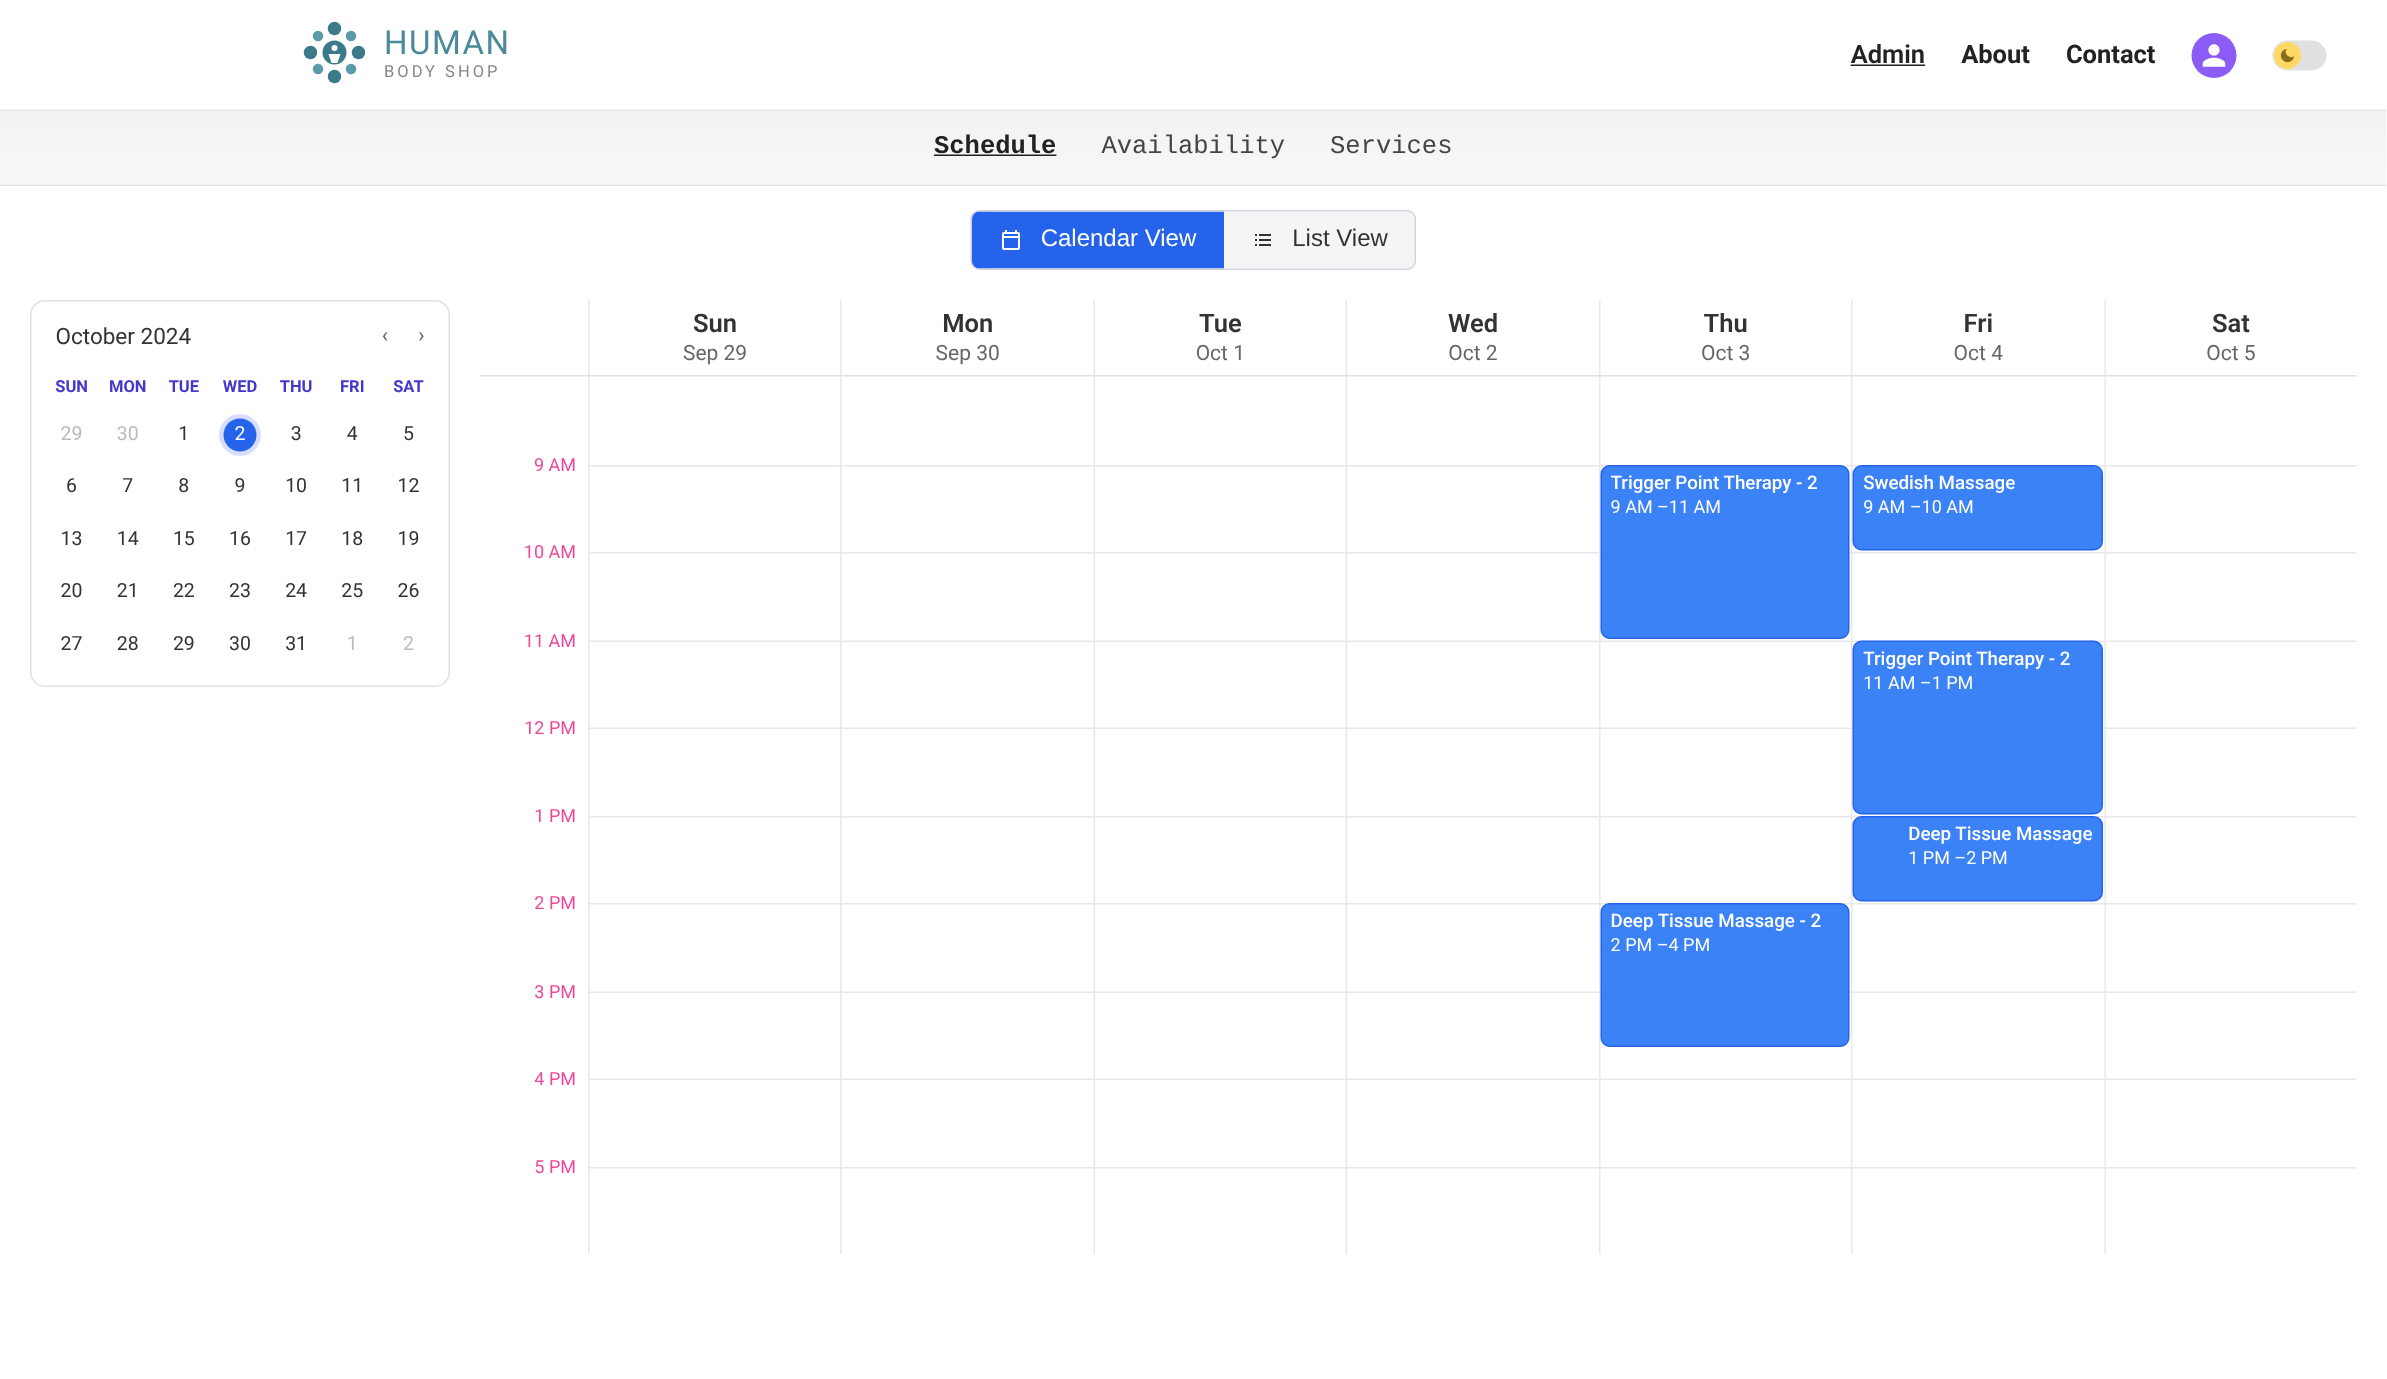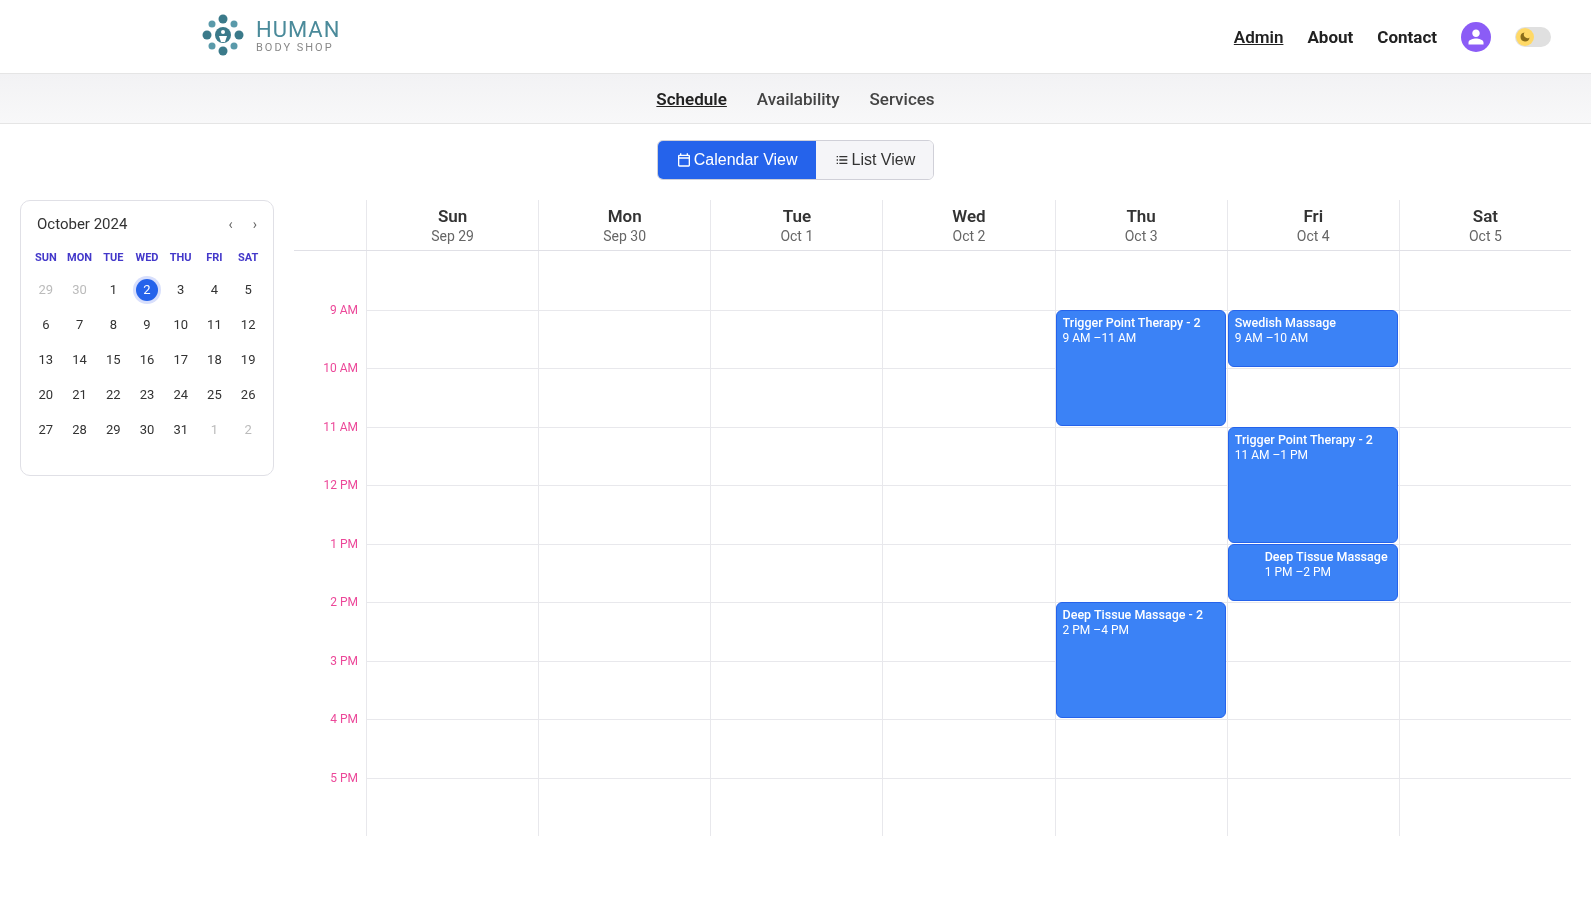--- a/index.html
+++ b/index.html
@@ -14,35 +14,35 @@
   .header-right { margin-left: auto; display: flex; align-items: center; gap: 24px; }
   .header-link { font-size: 17px; color: #222; text-decoration: none; font-weight: 700; }
   .header-link.active { text-decoration: underline; font-weight: 600; }
   .avatar { width: 30px; height: 30px; border-radius: 50%; background: #8b5cf6; display: flex; align-items: center; justify-content: center; }
   .avatar svg { fill: #fff; }
   .theme-toggle { width: 36px; height: 20px; background: #e0e0e0; border-radius: 10px; position: relative; display: flex; align-items: center; }
   .theme-toggle-thumb { width: 18px; height: 18px; border-radius: 50%; background: #ffd966; position: absolute; left: 1px; display: flex; align-items: center; justify-content: center; }
 
   
   .subnav { height: 50px; background: linear-gradient(#f2f2f4, #f8f8f9); border-bottom: 1px solid #e5e5e5; display: flex; align-items: center; justify-content: center; gap: 30px; }
-  .subnav-link { font-size: 17px; color: #444; text-decoration: none; font-weight: 500; }
+  .subnav-link { font-size: 17px; color: #444; text-decoration: none; font-weight: 500; font-family: Liberation Mono, monospace; }
   .subnav-link.active { text-decoration: underline; font-weight: 600; color: #222; }
 
   
   .view-toggle { display: flex; justify-content: center; margin: 16px 0 20px; }
   .view-toggle-group { display: inline-flex; border-radius: 6px; overflow: hidden; border: 1px solid #d0d0d8; }
-  .view-btn { padding: 10px 18px; font-size: 16px; display: flex; align-items: center; gap: 2px; cursor: pointer; border: none; background: #f5f5f8; color: #333; }
+  .view-btn { padding: 10px 18px; font-size: 16px; display: flex; align-items: center; gap: 12px; cursor: pointer; border: none; background: #f5f5f8; color: #333; }
   .view-btn.active { background: #2563eb; color: #fff; }
   .view-btn svg { width: 16px; height: 16px; }
 
   
   .main { display: flex; padding: 0 20px 20px 20px; gap: 20px; align-items: flex-start; }
 
   
-  .mini-cal { width: 254px; border: 1px solid #e0e0e6; border-radius: 10px; padding: 14px 8px 28px 8px; flex-shrink: 0; }
+  .mini-cal { width: 280px; border: 1px solid #e0e0e6; border-radius: 10px; padding: 14px 8px 10px 8px; flex-shrink: 0; }
   .mini-cal-head { display: flex; align-items: center; justify-content: space-between; padding: 0 8px 10px 8px; }
   .mini-cal-title { font-size: 15px; color: #333; }
   .mini-cal-nav { display: flex; gap: 20px; }
   .mini-cal-nav span { cursor: pointer; color: #666; font-size: 14px; }
   .mini-cal-grid { display: grid; grid-template-columns: repeat(7, 1fr); text-align: center; }
   .mini-cal-dow { font-size: 11px; font-weight: 700; color: #4338ca; padding: 8px 0; }
   .mini-cal-day { font-size: 13px; color: #333; height: 35px; display: flex; align-items: center; justify-content: center; position: relative; }
   .mini-cal-day.muted { color: #bbb; }
   .mini-cal-day.selected { }
   .mini-cal-day.selected span { background: #2563eb; color: #fff; width: 22px; height: 22px; border-radius: 50%; display: flex; align-items: center; justify-content: center; box-shadow: 0 0 0 3px #d8dffc; }
@@ -395,21 +395,21 @@
             <div class="hour-cell"></div>
             <div class="hour-cell"></div>
             <div class="hour-cell"></div>
           </div>
         </div>
       <div class="events" id="week-events">
           <div class="event" style="top: 58.5px; height: 116px; left: calc(57.1429% + 1px); width: calc(14.2857% - 2px);">
             <div class="ev-title">Trigger Point Therapy - 2</div>
             <div class="ev-time">9 AM –11 AM</div>
           </div>
-          <div class="event" style="top: 351px; height: 116px; left: calc(57.1429% + 1px); width: calc(14.2857% - 2px);">
+          <div class="event" style="top: 351px; height: 96px; left: calc(57.1429% + 1px); width: calc(14.2857% - 2px);">
             <div class="ev-title">Deep Tissue Massage - 2</div>
             <div class="ev-time">2 PM –4 PM</div>
           </div>
           <div class="event" style="top: 58.5px; height: 57.5px; left: calc(71.4286% + 1px); width: calc(14.2857% - 2px);">
             <div class="ev-title">Swedish Massage</div>
             <div class="ev-time">9 AM –10 AM</div>
           </div>
           <div class="event" style="top: 175.5px; height: 116px; left: calc(71.4286% + 1px); width: calc(14.2857% - 2px);">
             <div class="ev-title">Trigger Point Therapy - 2</div>
             <div class="ev-time">11 AM –1 PM</div>

